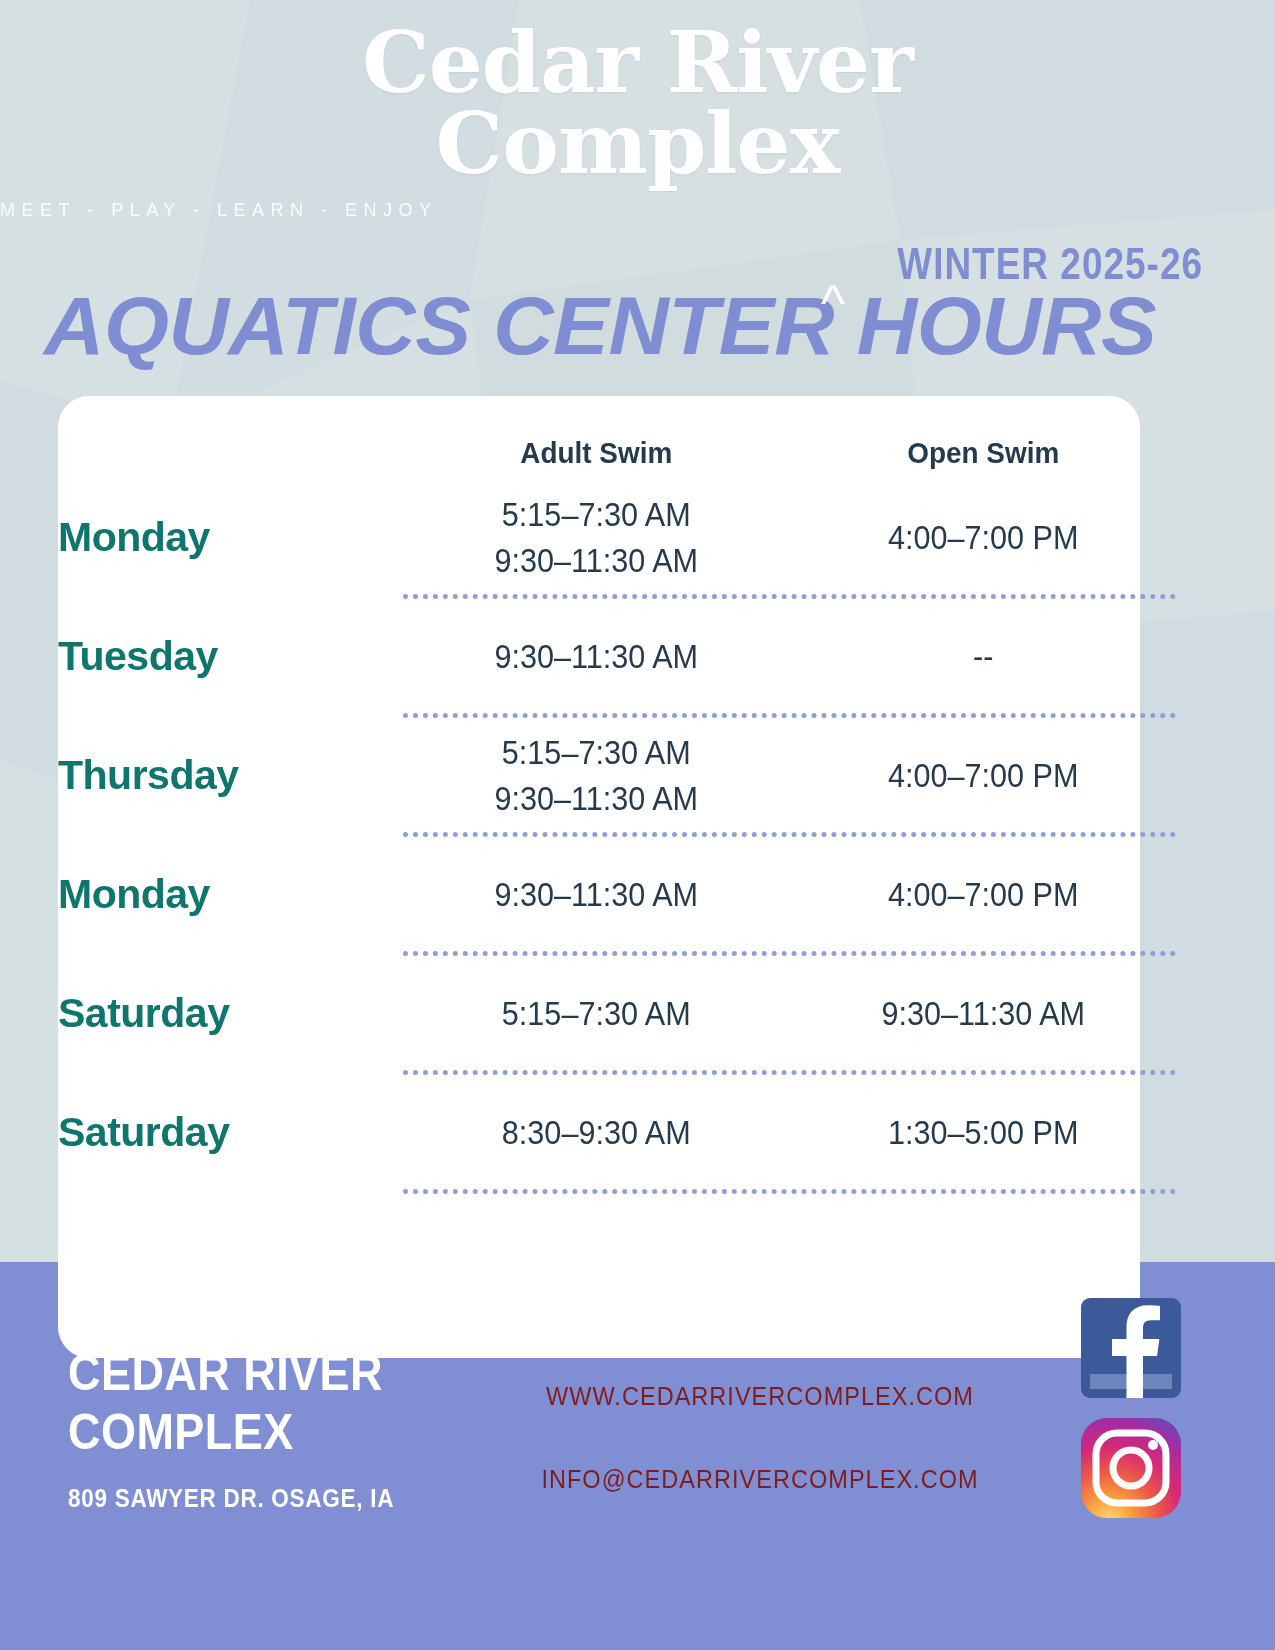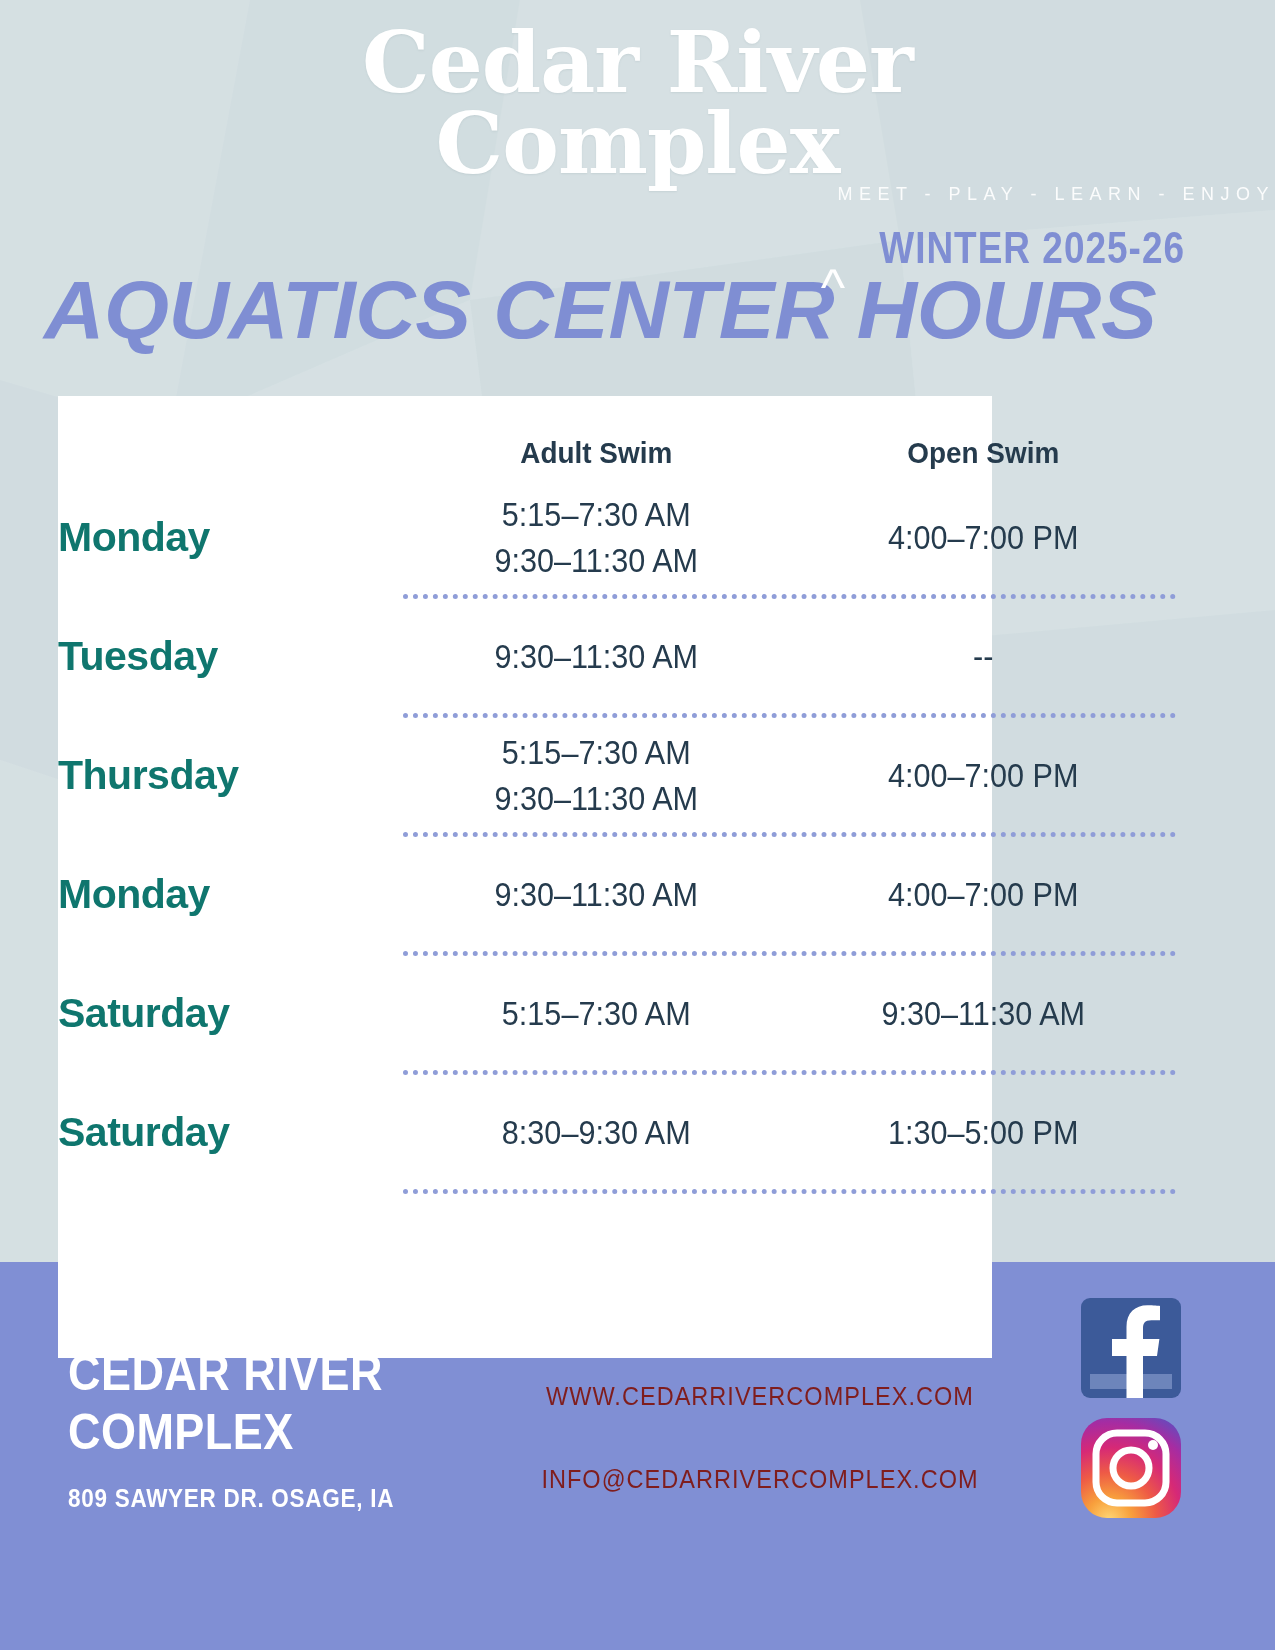--- a/index.html
+++ b/index.html
@@ -34,31 +34,32 @@
     font-size:85px;
     line-height:0.95;
     text-align:center;
     letter-spacing:-1px;
     padding-top:22px;
     text-shadow:0 1px 2px rgba(130,150,155,.18);
   }
   .brand-name .line2 { display:block; }
 
   .brand-tagline {
-    text-align:right;
+    text-align:left;
     color:#ffffff;
     font-size:18px;
     font-weight:400;
     letter-spacing:6.5px;
+    margin-top:16px;
     opacity:.92;
   }
 
   .season-line {
     text-align:right;
-    padding-right:90px;
+    padding-right:72px;
     margin-top:18px;
   }
   .season {
     display:inline-block;
     color:#7f8ed3;
     font-weight:800;
     font-size:44px;
     letter-spacing:1.2px;
     transform:scaleX(.84);
     transform-origin:right center;
@@ -89,24 +90,25 @@
     font-size:52px;
     font-weight:300;
     line-height:1;
   }
 
   
   .schedule-panel {
     position:absolute;
     left:58px;
     top:396px;
-    width:934px;
+    width:1082px;
     height:962px;
     background:#ffffff;
     z-index:4;
+    border-radius:31px;
   }
 
   .sched-table { width:100%; border-collapse:collapse; table-layout:fixed; }
   .sched-table col.c-day  { width:345px; }
   .sched-table col.c-col  { width:386.5px; }
 
   .sched-table thead th {
     padding:40px 0 10px 0;
     color:#253b4d;
     font-weight:700;

